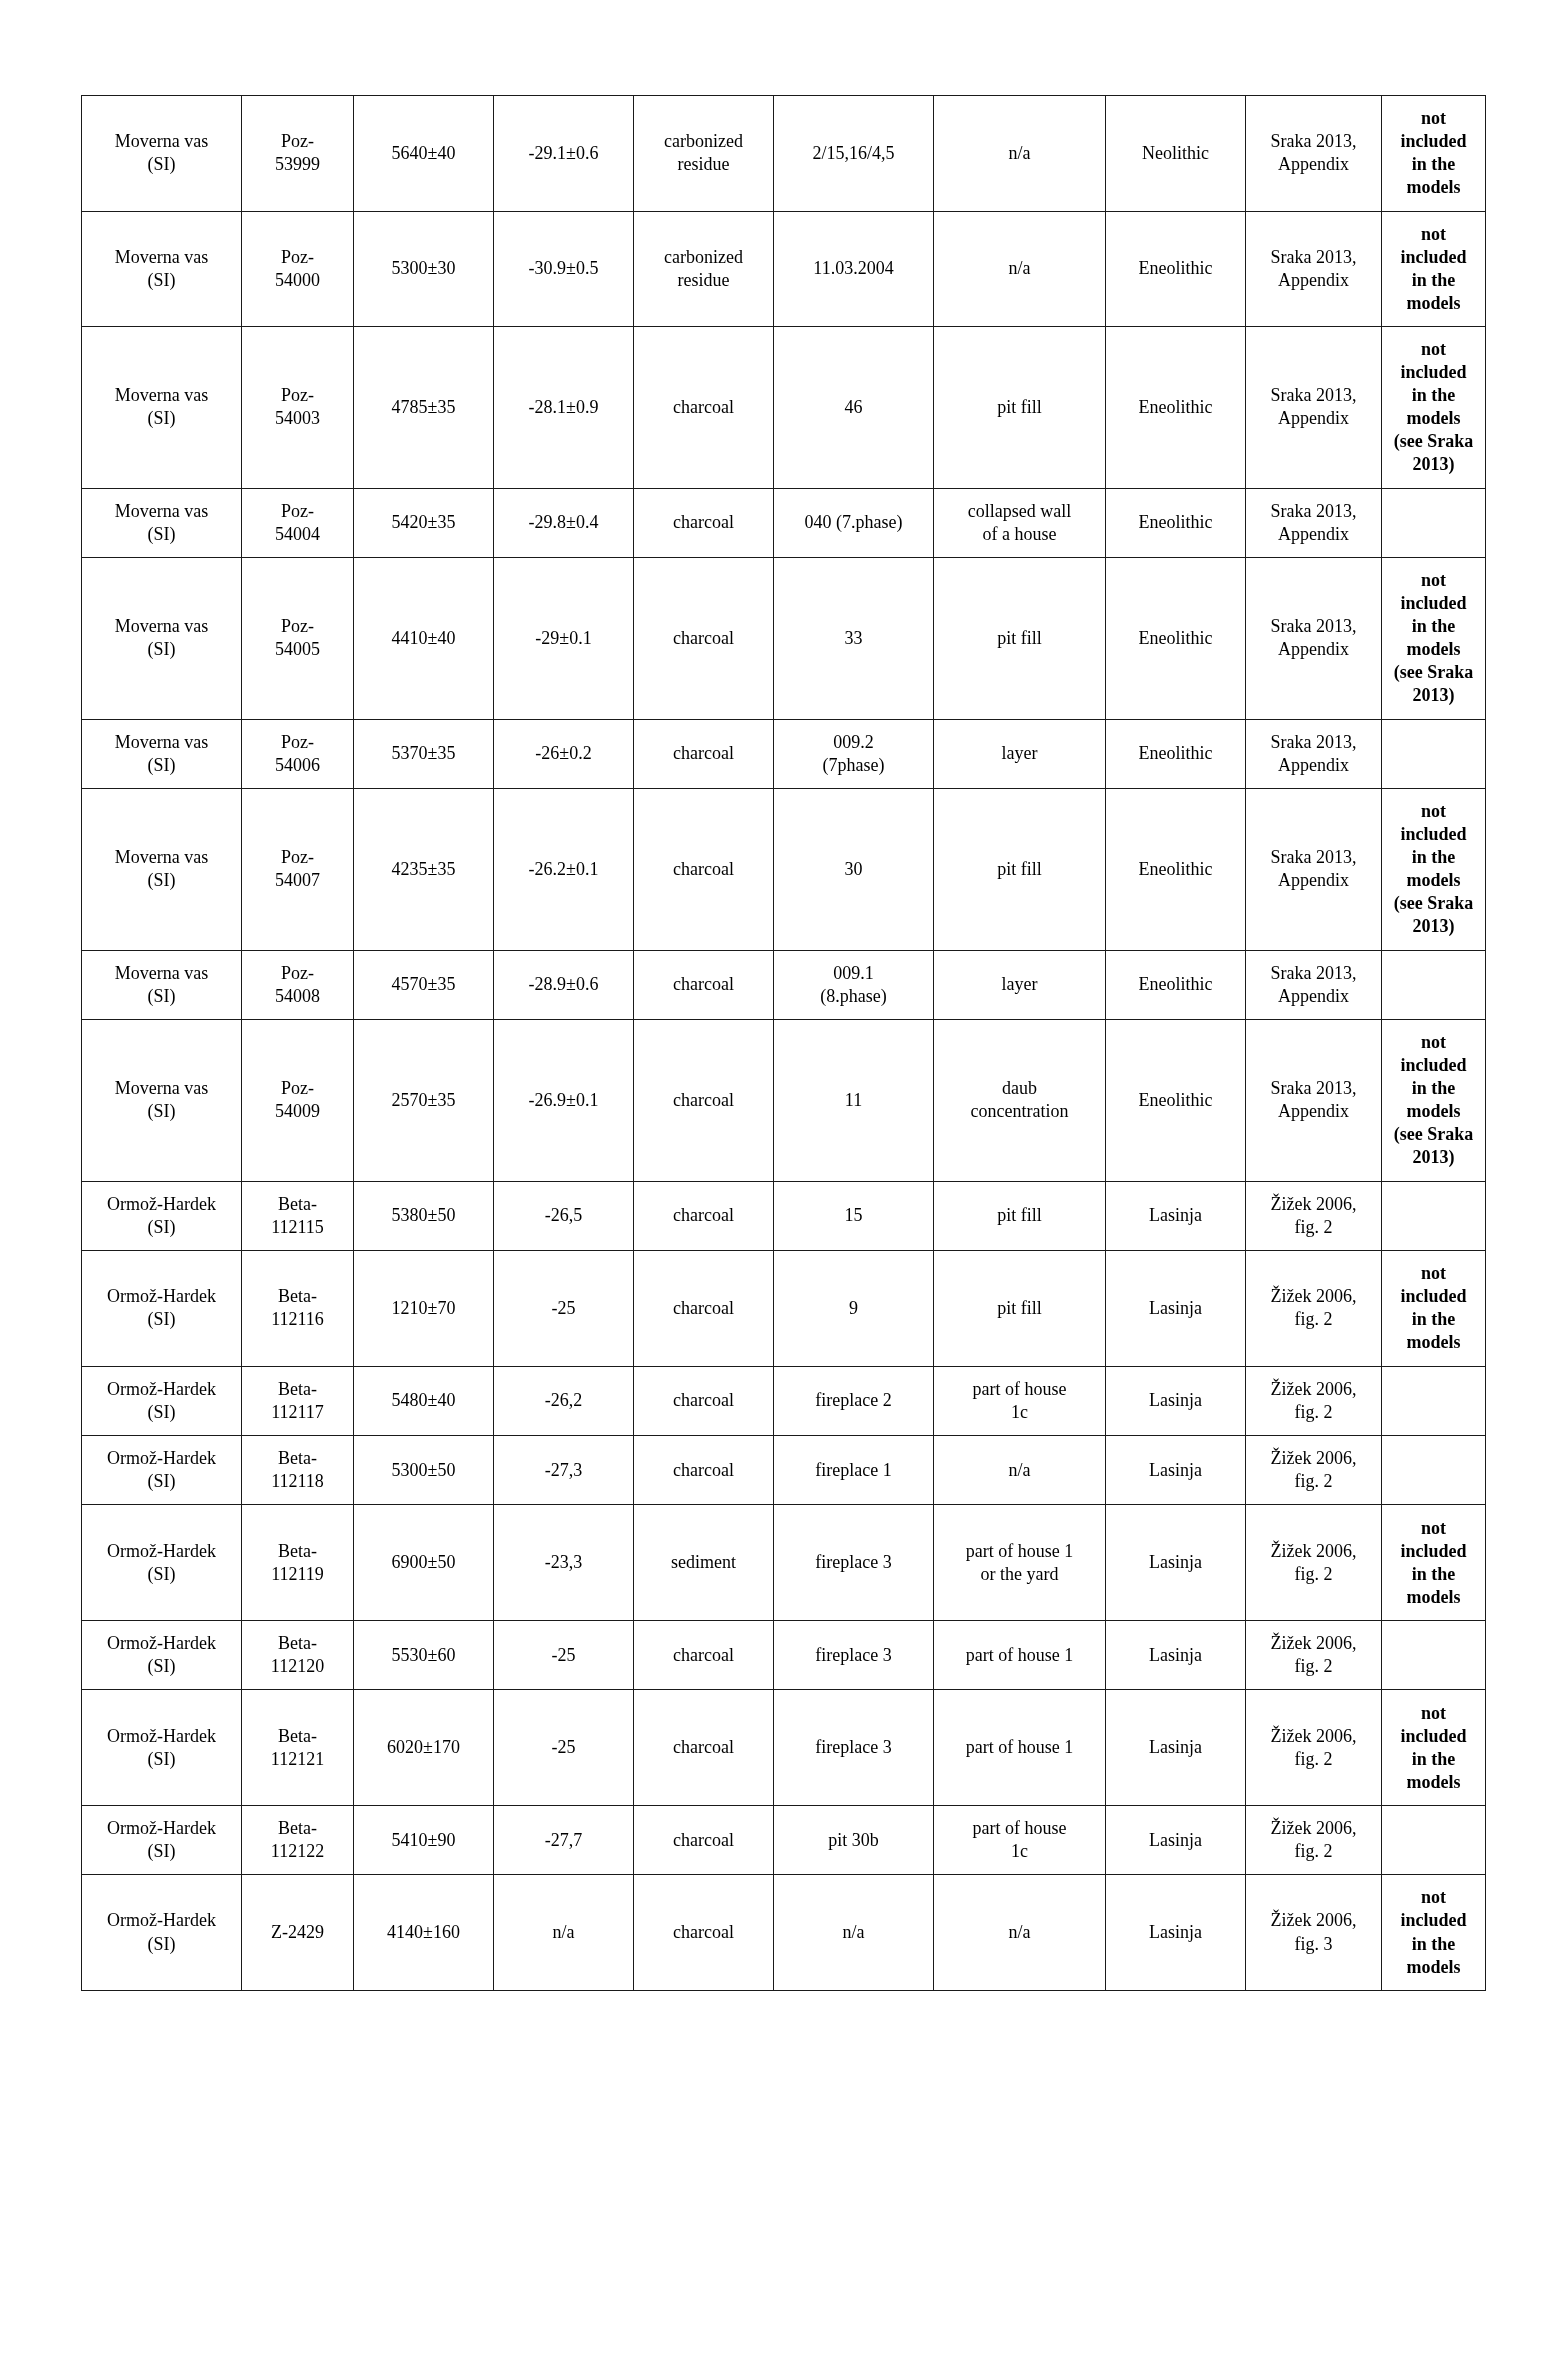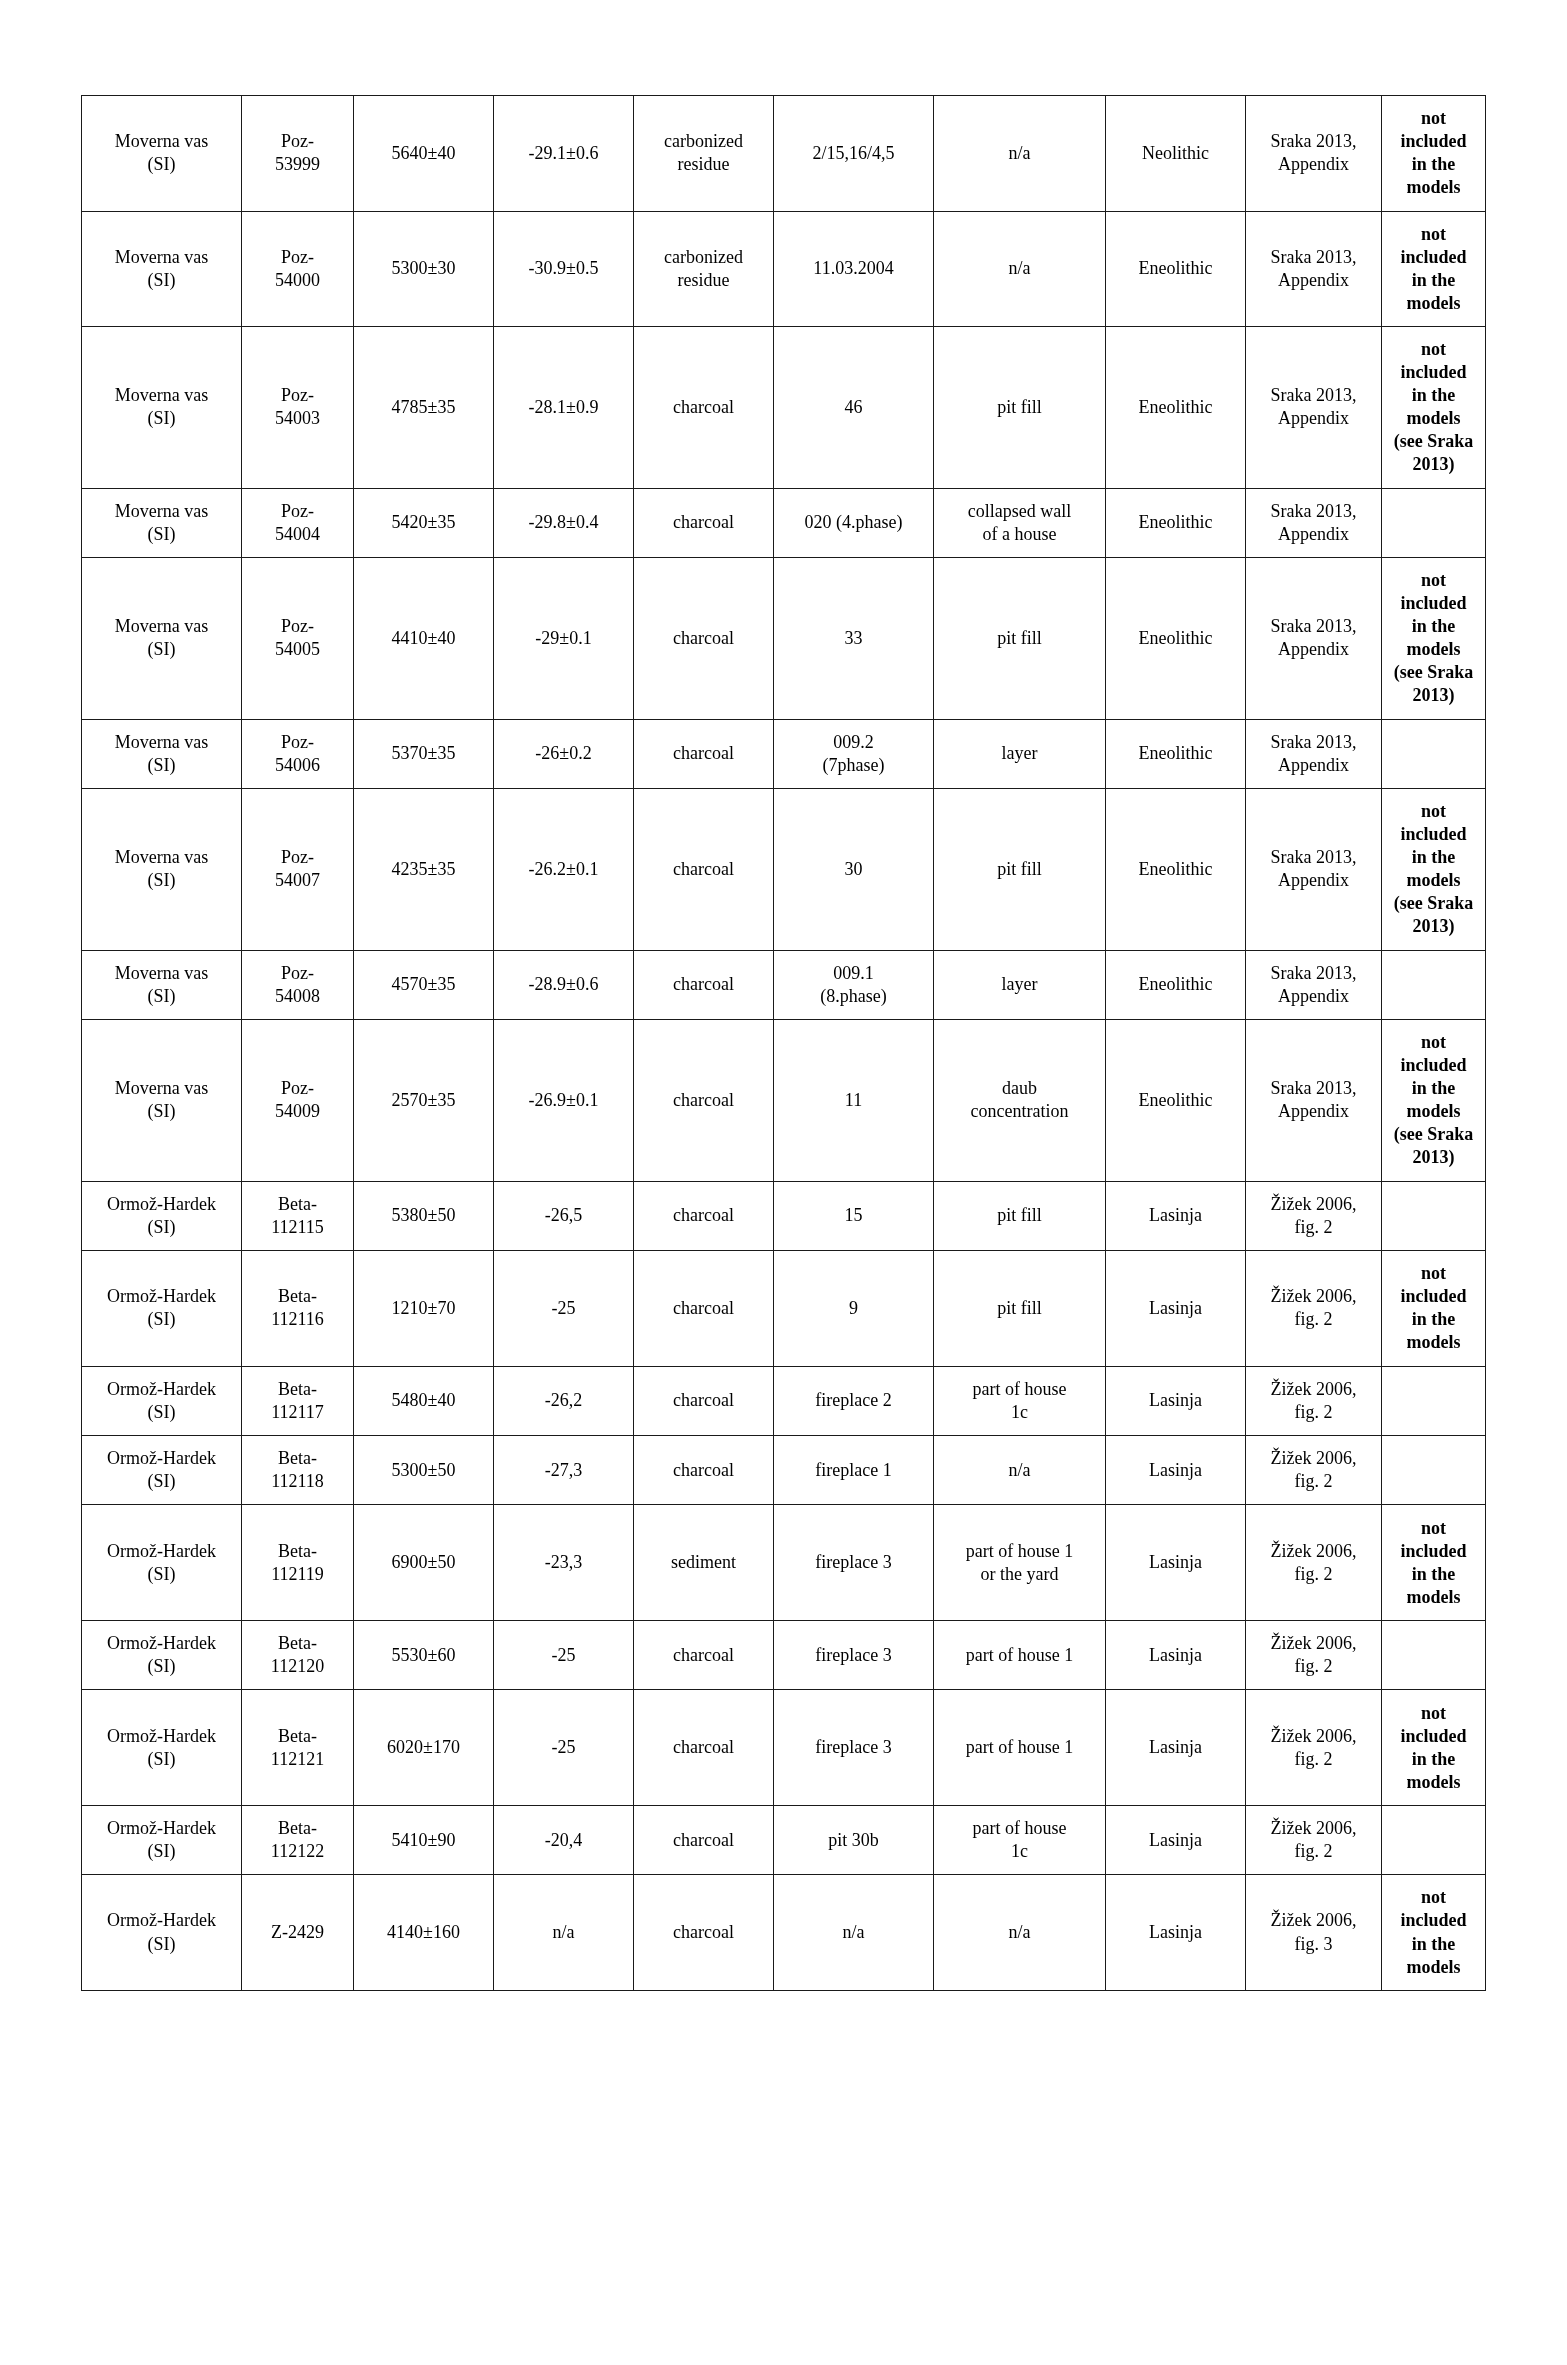--- a/index.html
+++ b/index.html
@@ -110,21 +110,21 @@
           <td>Eneolithic</td>
           <td>Sraka 2013,<br>Appendix</td>
           <td class="note">not<br>included<br>in the<br>models<br>(see Sraka<br>2013)</td>
         </tr>
         <tr>
           <td class="site">Moverna vas<br>(SI)</td>
           <td>Poz-<br>54004</td>
           <td>5420±35</td>
           <td>-29.8±0.4</td>
           <td>charcoal</td>
-          <td>020 (4.phase)</td>
+          <td>040 (7.phase)</td>
           <td>collapsed wall<br>of a house</td>
           <td>Eneolithic</td>
           <td>Sraka 2013,<br>Appendix</td>
           <td class="note"></td>
         </tr>
         <tr>
           <td class="site">Moverna vas<br>(SI)</td>
           <td>Poz-<br>54005</td>
           <td>4410±40</td>
           <td>-29±0.1</td>
@@ -264,21 +264,21 @@
           <td>fireplace 3</td>
           <td>part of house 1</td>
           <td>Lasinja</td>
           <td>Žižek 2006,<br>fig. 2</td>
           <td class="note">not<br>included<br>in the<br>models</td>
         </tr>
         <tr>
           <td class="site">Ormož-Hardek<br>(SI)</td>
           <td>Beta-<br>112122</td>
           <td>5410±90</td>
-          <td>-20,4</td>
+          <td>-27,7</td>
           <td>charcoal</td>
           <td>pit 30b</td>
           <td>part of house<br>1c</td>
           <td>Lasinja</td>
           <td>Žižek 2006,<br>fig. 2</td>
           <td class="note"></td>
         </tr>
         <tr>
           <td class="site">Ormož-Hardek<br>(SI)</td>
           <td>Z-2429</td>

